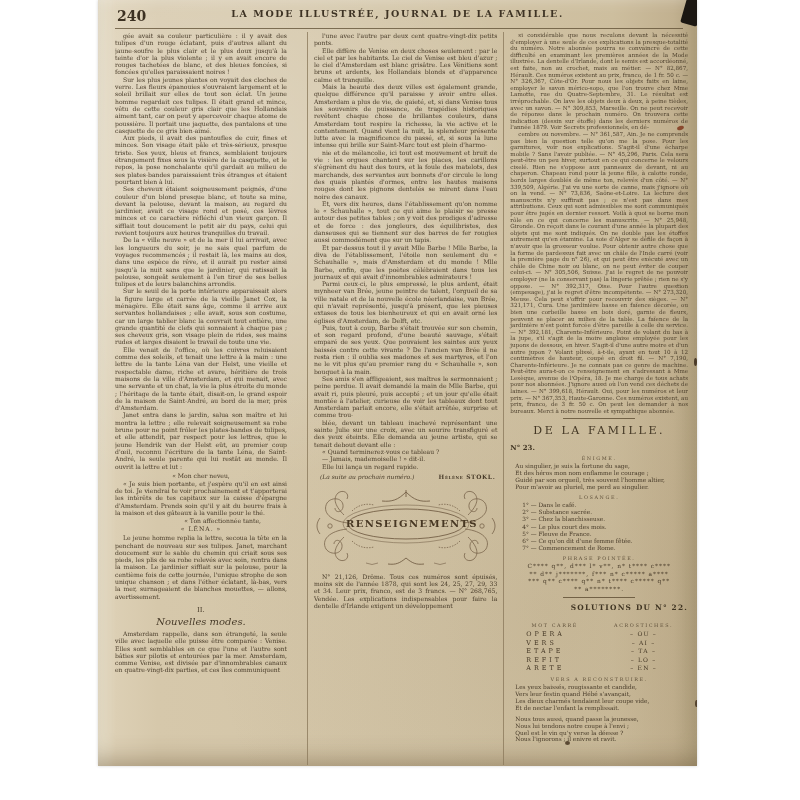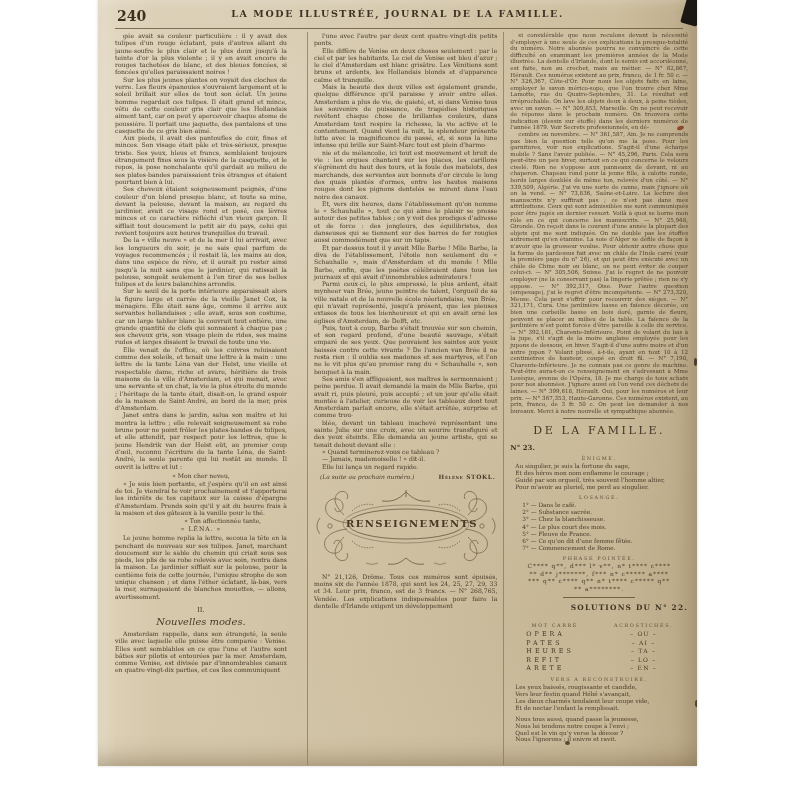--- a/index.html
+++ b/index.html
@@ -216,22 +216,22 @@
 
       <div class="rule-s"></div>
 
       <div>
         <div class="sol-t">SOLUTIONS DU N° 22.</div>
         <div class="subcols">
           <div class="subcol">
             <div class="sublabel">MOT CARRÉ</div>
             <div>
                 <div class="word">OPERA</div>
-                <div class="word">PATES</div>
-                <div class="word">HEURES</div>
+                <div class="word">VERS</div>
+                <div class="word">ETAPE</div>
                 <div class="word">REFIT</div>
                 <div class="word">ARETE</div>
               </div>
           </div>
           <div class="subcol">
             <div class="sublabel">ACROSTICHES.</div>
             <div>
                 <div class="acro">– OU –</div>
                 <div class="acro">– AI –</div>
                 <div class="acro">– TA –</div>

